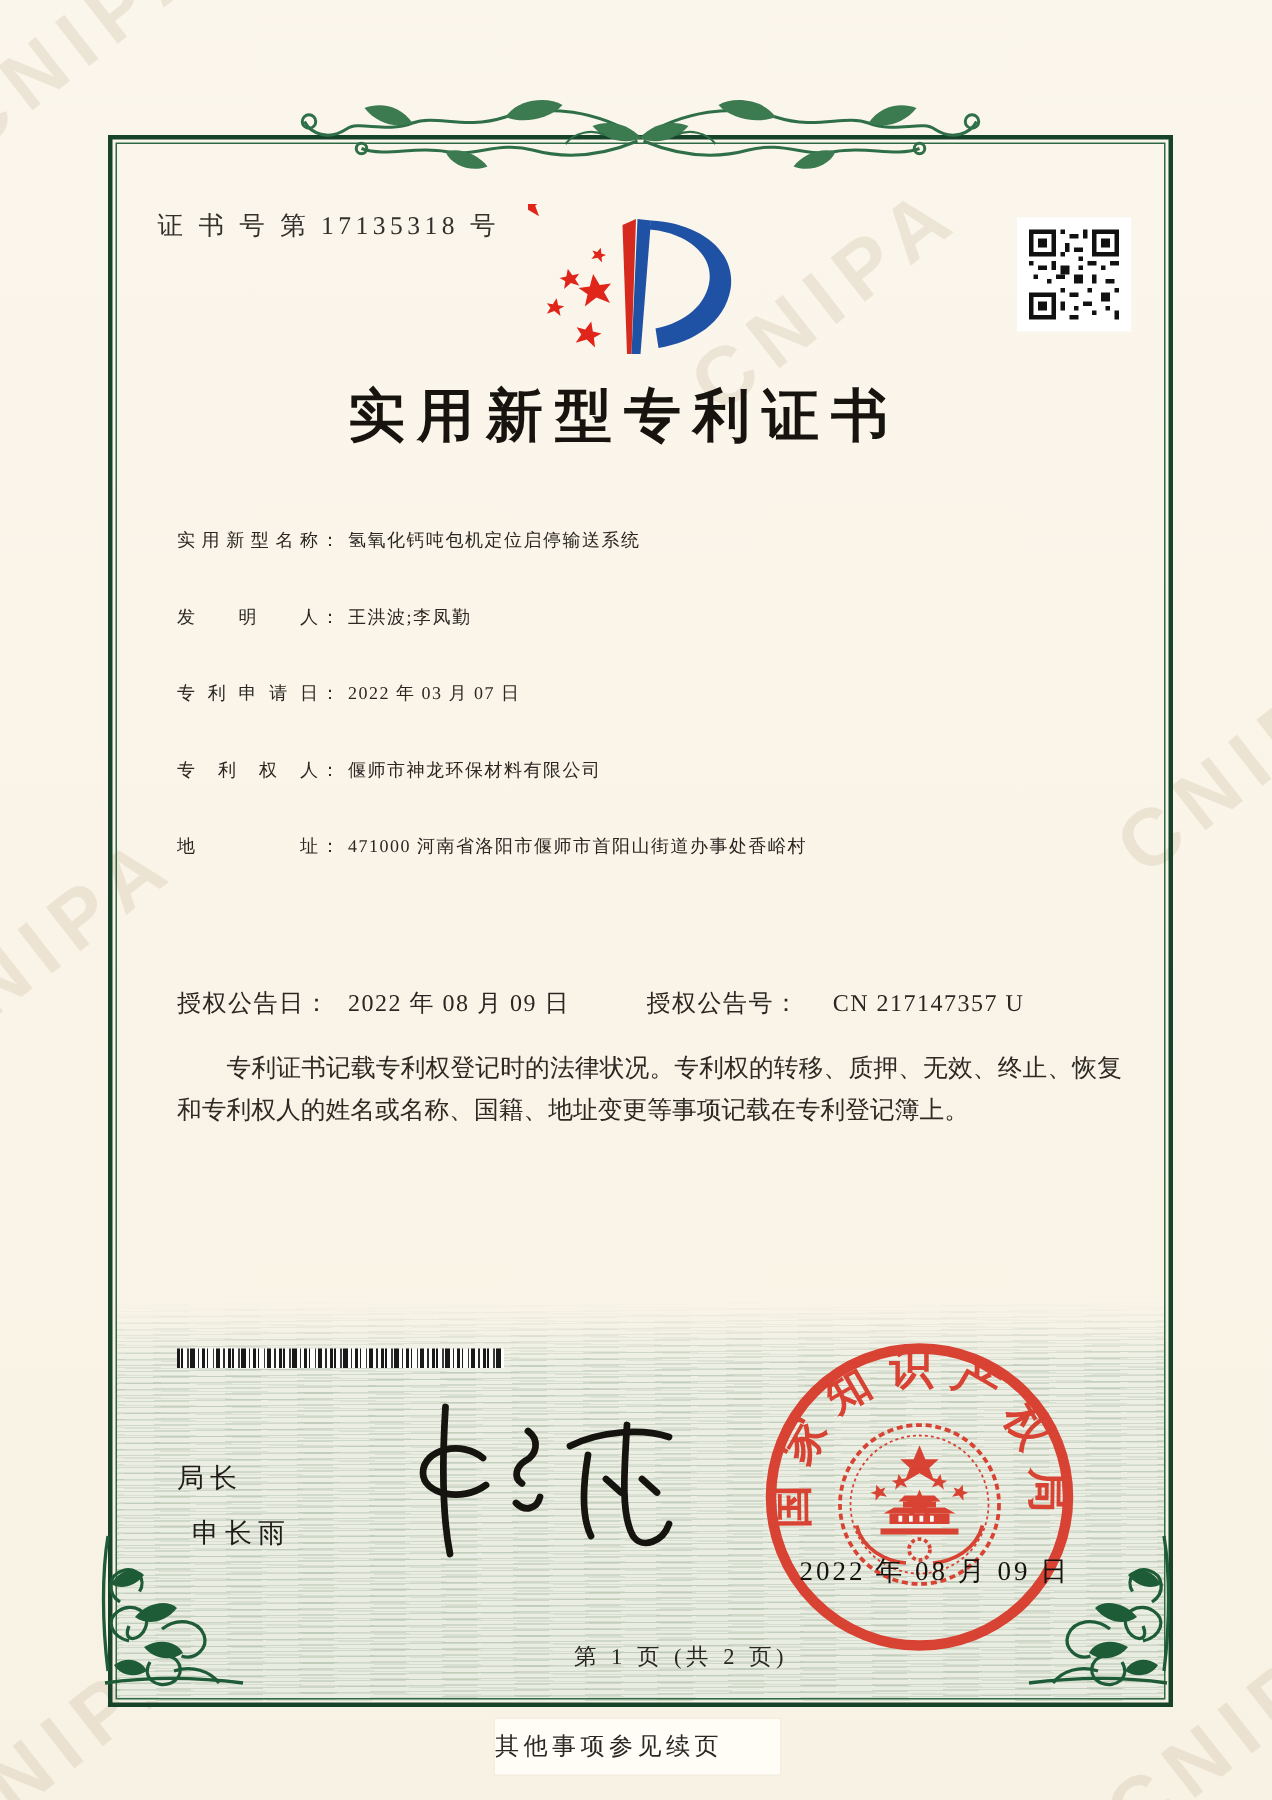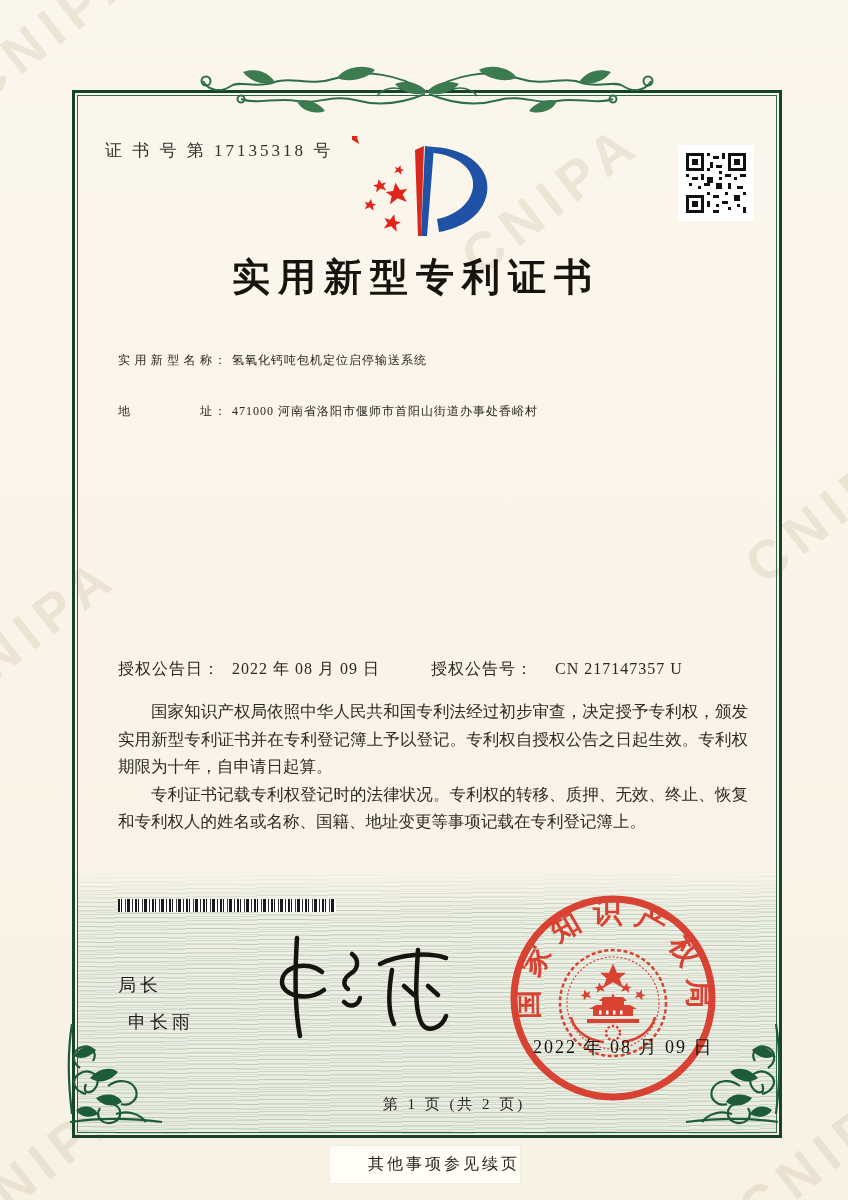--- a/index.html
+++ b/index.html
@@ -69,21 +69,21 @@
   .signer-title{position:absolute;z-index:5;left:118px;top:973px;font-size:18px;letter-spacing:4px;color:#201d19;}
   .signer-name{position:absolute;z-index:5;left:128px;top:1010px;font-size:18px;letter-spacing:4px;color:#201d19;}
   .signature{position:absolute;z-index:6;left:252px;top:928px;}
   
   .seal{position:absolute;z-index:6;left:508px;top:893px;opacity:0.95;}
   .seal-date{position:absolute;z-index:7;left:533px;top:1035px;font-size:18px;letter-spacing:2px;color:#16130f;}
   
   .page-num{position:absolute;z-index:5;left:72px;width:764px;top:1095px;text-align:center;font-size:15px;letter-spacing:3px;color:#2a2722;}
   .cont-note{
     position:absolute;z-index:5;left:330px;top:1146px;width:190px;
-    background:#fffdf6;padding:8px 0;text-align:right;font-size:16px;letter-spacing:3px;color:#2a2722;
+    background:#fffdf6;padding:8px 0;text-align:left;font-size:16px;letter-spacing:3px;color:#2a2722;
     box-shadow:0 0 0 1px rgba(0,0,0,0.02);
   }
 </style>
 </head>
 <body>
 
 <div class="page">
 
   <div class="wm" style="left:-30px;top:60px">CNIPA</div>
   <div class="wm" style="left:468px;top:232px">CNIPA</div>
@@ -212,31 +212,39 @@
     </svg>
   </div>
 
   <div class="title">实用新型专利证书</div>
 
   <div class="fields">
     <div class="frow">
       <span class="flabel">实用新型名称</span><span class="fcolon">：</span><span class="fvalue">氢氧化钙吨包机定位启停输送系统</span>
     </div>
     <div class="frow">
+      <span class="flabel">发明人</span><span class="fcolon">：</span><span class="fvalue">王洪波;李凤勤</span>
+    </div>
+    <div class="frow">
+      <span class="flabel">专利申请日</span><span class="fcolon">：</span><span class="fvalue">2022 年 03 月 07 日</span>
+    </div>
+    <div class="frow">
+      <span class="flabel">专利权人</span><span class="fcolon">：</span><span class="fvalue">偃师市神龙环保材料有限公司</span>
+    </div>
+    <div class="frow">
       <span class="flabel">地址</span><span class="fcolon">：</span><span class="fvalue">471000 河南省洛阳市偃师市首阳山街道办事处香峪村</span>
     </div>
   </div>
 
   <div class="grant-row">
     <span class="gl">授权公告日</span><span>：</span><span class="gv">2022 年 08 月 09 日</span>
     <span class="gl g2">授权公告号</span><span>：</span><span class="gv">CN 217147357 U</span>
   </div>
 
   <div class="paras">
-    <p>国家知识产权局依照中华人民共和国专利法经过初步审查，决定授予专利权，颁发实用新型专利证书并在专利登记簿上予以登记。专利权自授权公告之日起生效。专利权期限为十年，自申请日起算。</p>
     <p>专利证书记载专利权登记时的法律状况。专利权的转移、质押、无效、终止、恢复和专利权人的姓名或名称、国籍、地址变更等事项记载在专利登记簿上。</p>
   </div>
 
   <div class="barcode"></div>
 
   <div class="signer-title">局长</div>
   <div class="signer-name">申长雨</div>
 
   <svg class="signature" width="200" height="115" viewBox="0 0 200 115">
     <g fill="none" stroke="#16140f" stroke-width="4.5" stroke-linecap="round">

